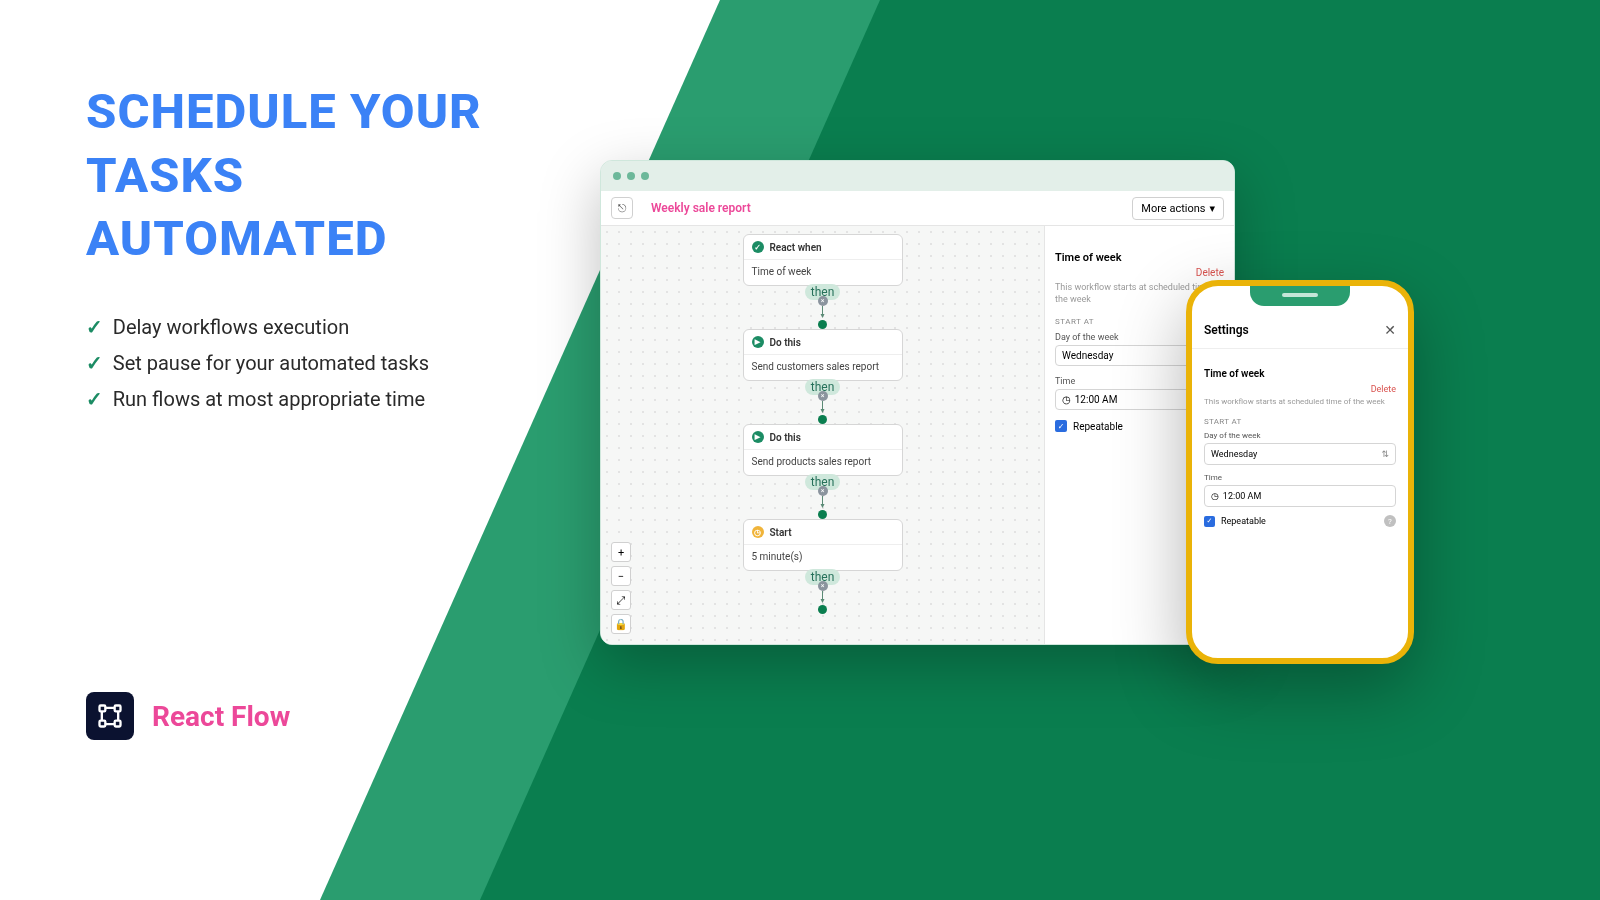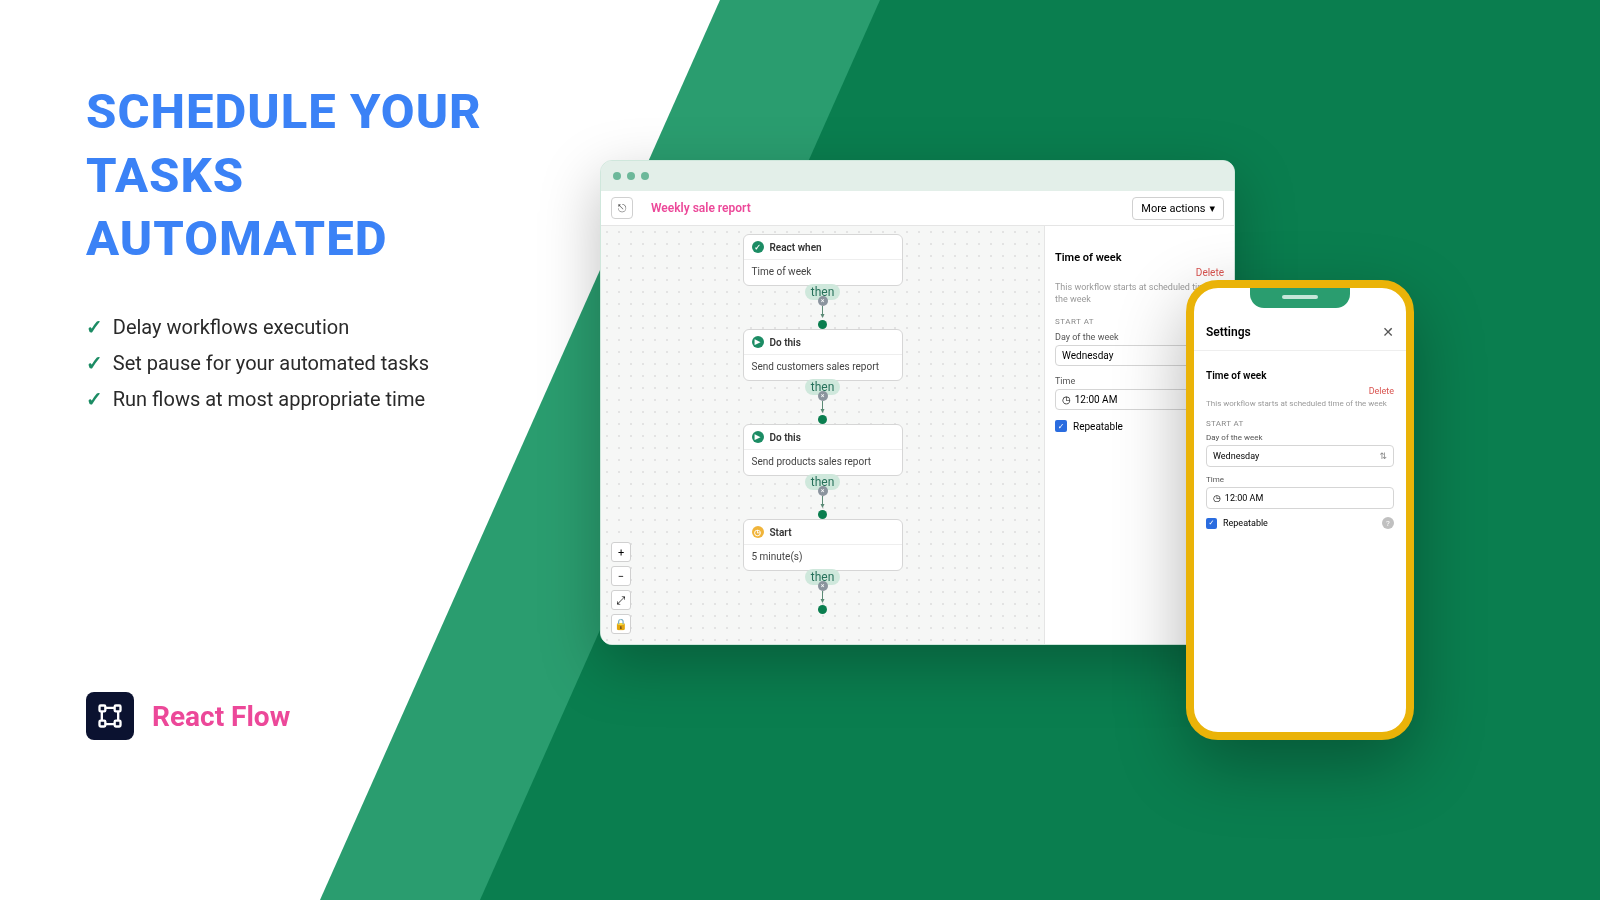--- a/index.html
+++ b/index.html
@@ -45,21 +45,21 @@
 .sp-head { display:flex; justify-content:space-between; align-items:center; margin-bottom:4px; }
 .sp-title { font-weight:600; font-size:11px; }
 .sp-del { color:#d9534f; font-size:10px; cursor:pointer;margin-top:31px; }
 .sp-desc { color:#9a9a9a; font-size:9px; margin-bottom:12px; line-height:1.3; }
 .sp-label { font-size:8px; color:#8a8a8a; text-transform:uppercase; letter-spacing:.5px; margin-bottom:6px; }
 .sp-field-label { font-size:9px; color:#555; margin-bottom:3px; }
 .sp-input { border:1px solid #d5d5d5; border-radius:4px; padding:4px 6px; font-size:10px; margin-bottom:10px; display:flex; align-items:center; gap:4px; }
 .sp-check { display:flex; align-items:center; gap:6px; font-size:10px; }
 .sp-check .cb { width:12px; height:12px; background:#2a6cdf; border-radius:2px; color:#fff; font-size:8px; display:flex; align-items:center; justify-content:center; }
 
-.phone { position:absolute; top:280px; left:1186px; width:228px; height:460px; background:#fff; border-radius:32px; border:8px solid #eab308; box-shadow:0 25px 70px rgba(0,0,0,.3); overflow:hidden; }
+.phone { position:absolute; top:280px; left:1186px; width:228px; height:384px; background:#fff; border-radius:32px; border:6px solid #eab308; box-shadow:0 25px 70px rgba(0,0,0,.3); overflow:hidden; }
 .notch { position:absolute; top:0; left:50%; transform:translateX(-50%); width:100px; height:20px; background:#2a9d6f; border-radius:0 0 14px 14px; z-index:5; }
 .speaker { position:absolute; top:7px; left:50%; transform:translateX(-50%); width:36px; height:4px; background:#c5e6d8; border-radius:2px; z-index:6; }
 .p-content { position:absolute; top:26px; left:0; right:0; bottom:0; font-size:10px; }
 .p-head { display:flex; justify-content:space-between; align-items:center; padding:10px 12px; }
 .p-title { font-weight:600; font-size:12px; }
 .p-close { font-size:14px; color:#555; cursor:pointer; }
 .p-sec { padding:4px 12px 10px 12px; border-top:1px solid #eee; }
 .p-row { display:flex; justify-content:space-between; align-items:center; margin-bottom:3px; }
 .p-row-title { font-weight:600; font-size:10px; }
 .p-desc { color:#9a9a9a; font-size:8px; line-height:1.3; }

